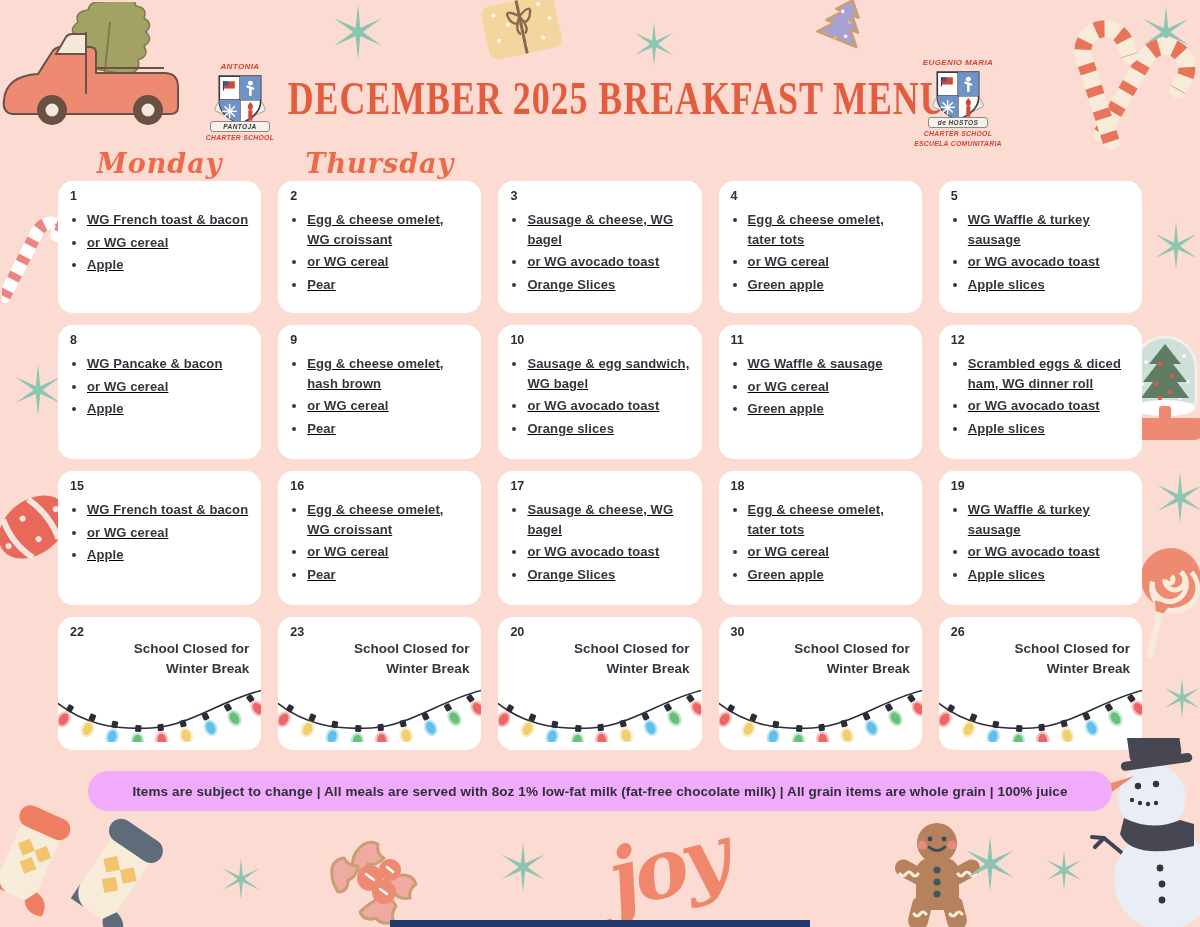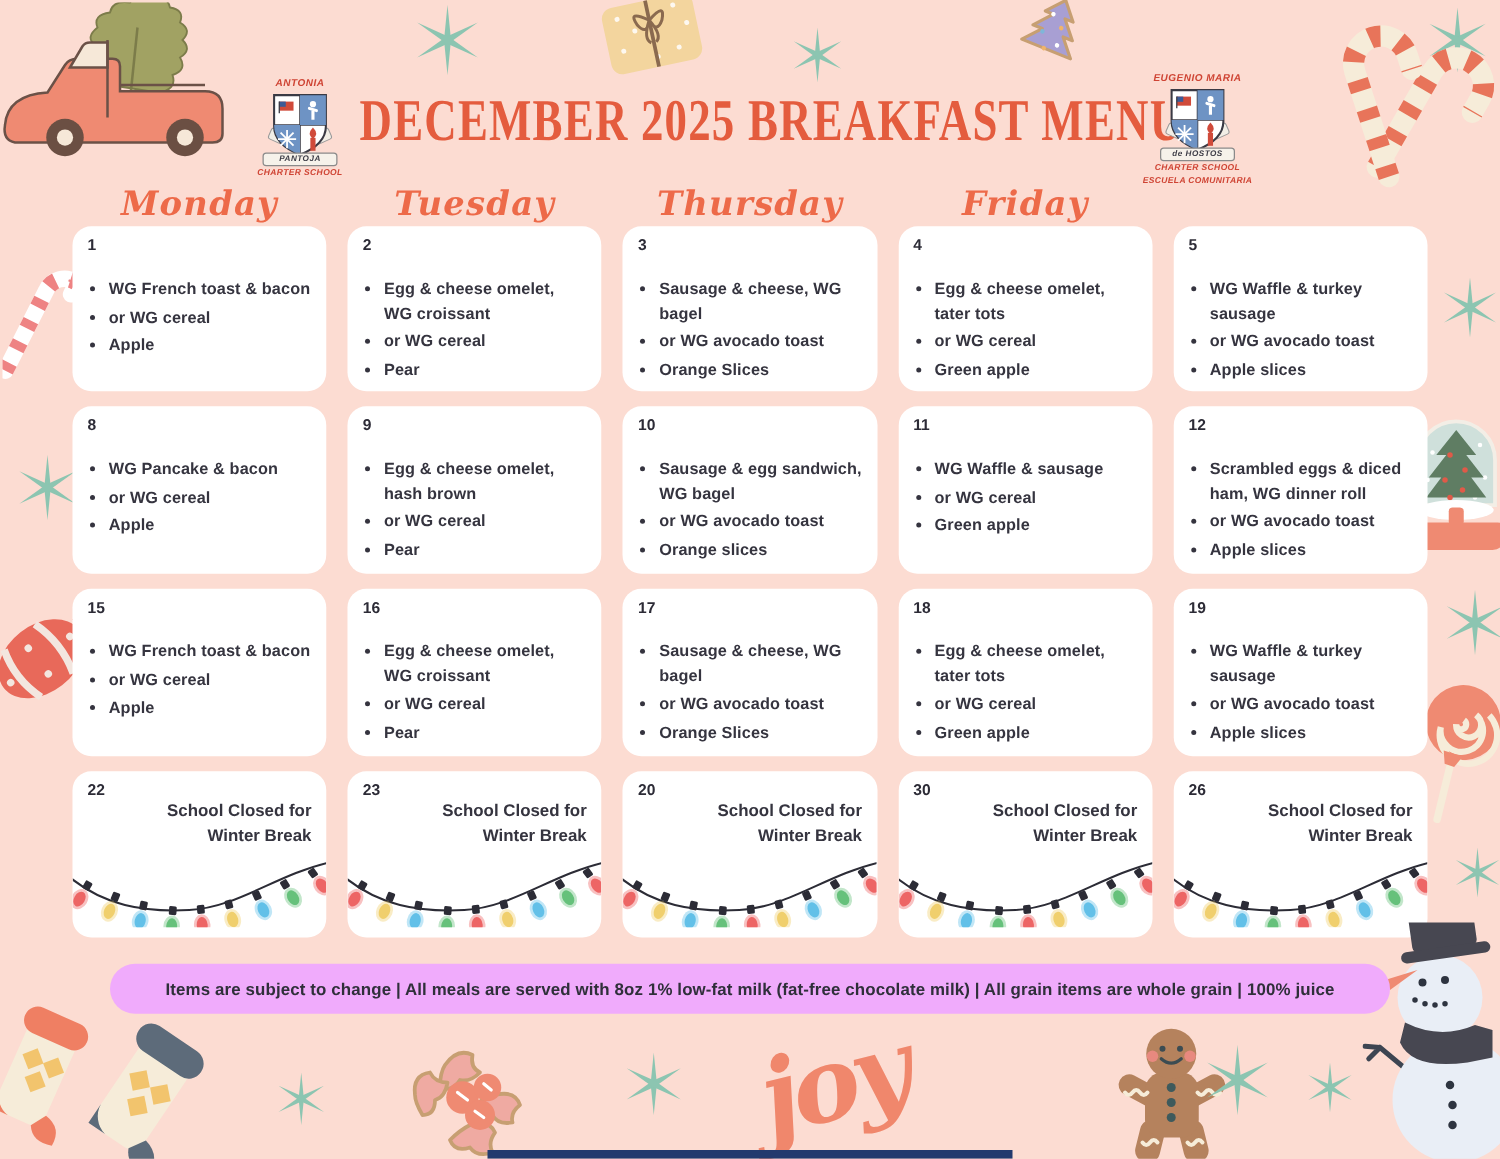--- a/index.html
+++ b/index.html
@@ -39,21 +39,21 @@
   .grid{
     position:absolute;left:58px;top:181px;width:1084px;
     display:grid;grid-template-columns:repeat(5,1fr);
     grid-template-rows:132px 134px 134px 133px;gap:12px 17px;z-index:1;
   }
   .card{
     background:#ffffff;border-radius:15px;padding:8px 12px 6px 12px;
     box-sizing:border-box;position:relative;overflow:hidden;
   }
   .date{font-size:12.5px;font-weight:700;color:#2c2b36;line-height:14px;}
-  .items{margin:18px 0 0 0;padding:0 0 0 17px;list-style:disc;}
+  .items{margin:7px 0 0 0;padding:0 0 0 17px;list-style:disc;text-decoration:underline;}
   .items li{
     font-size:13px;font-weight:700;color:#35343f;line-height:1.5;
     margin:0 0 3px 0;letter-spacing:.1px;
   }
   .closed-card .date{position:absolute;top:8px;left:12px;}
   .closed-msg{
     margin-top:14px;text-align:right;font-size:13.5px;font-weight:700;
     color:#35343f;line-height:1.45;
   }
   .lights{position:absolute;left:0;right:0;bottom:8px;width:100%;height:56px;}
@@ -442,23 +442,21 @@
   <svg class="crest" width="56" height="58" viewBox="0 0 52 56">
       <use href="#sym-crest"></use>
     </svg>
   <div class="banner">de HOSTOS</div>
   <div class="l2">CHARTER SCHOOL</div>
   <div class="l2">ESCUELA COMUNITARIA</div>
 </div>
 
 <div class="weekdays">
   <div class="weekday">Monday</div>
-  <div class="weekday">Tuesday</div>
   <div class="weekday">Thursday</div>
-  <div class="weekday">Friday</div>
 </div>
 
 <div class="grid">
 
   <div class="card">
     <div class="date">1</div>
     <ul class="items">
         <li>WG French toast &amp; bacon</li>
         <li>or WG cereal</li>
         <li>Apple</li>

